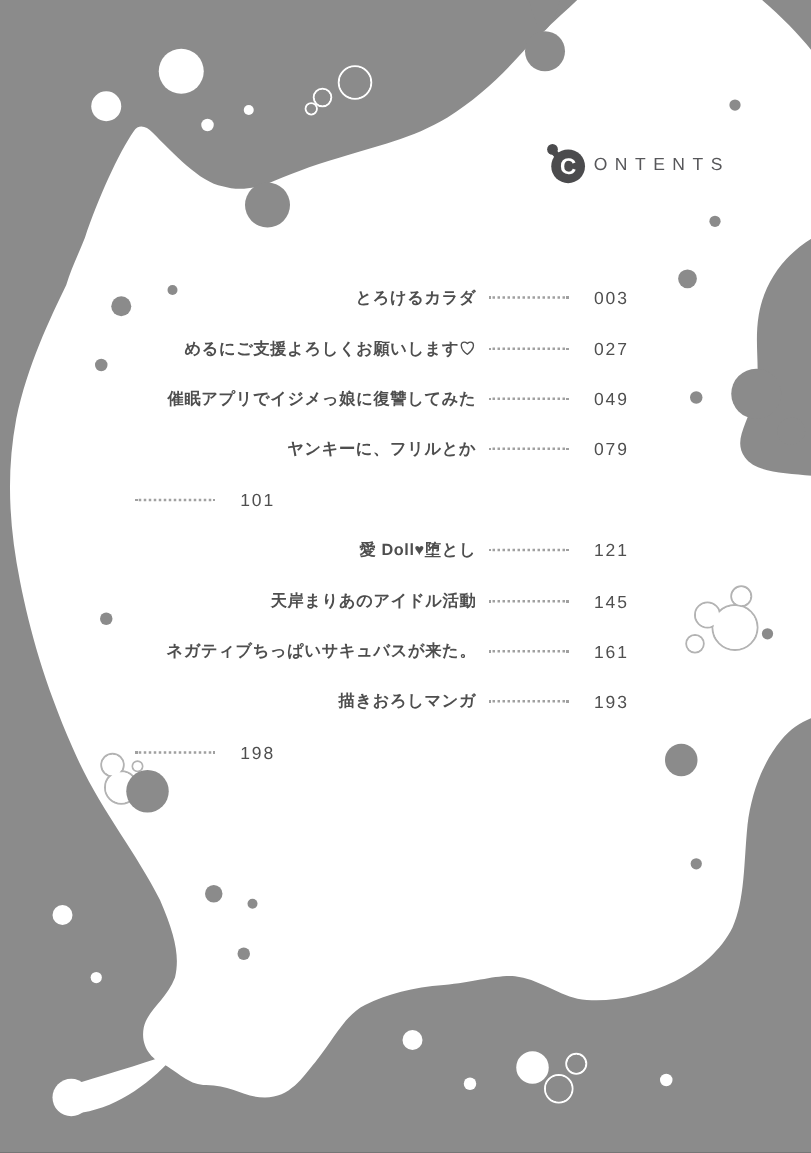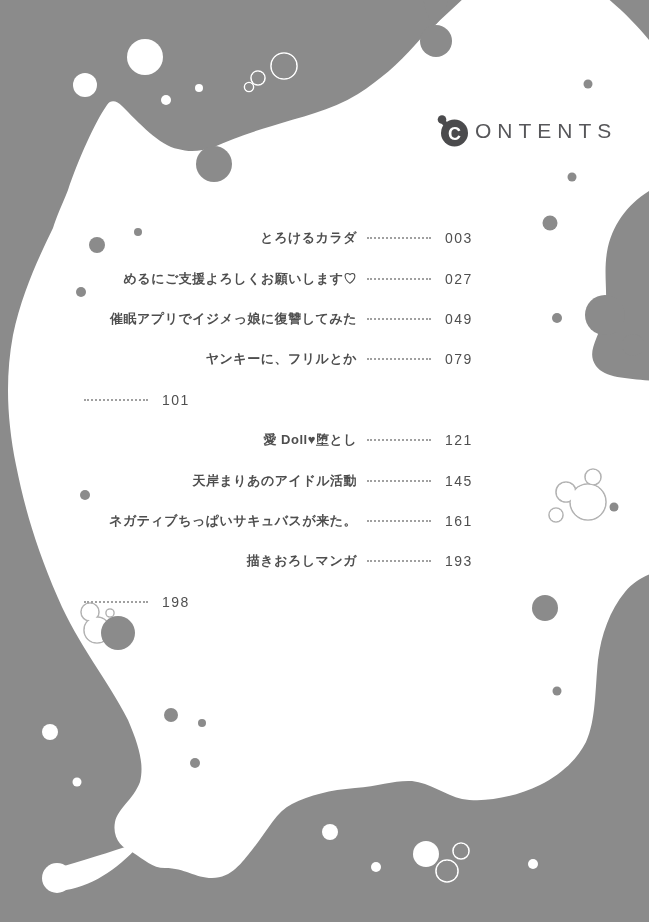--- a/index.html
+++ b/index.html
@@ -10,41 +10,41 @@
   }
   .blob-svg{position:absolute;inset:0;display:block;}
 
   
   .contents-header{
     position:absolute;left:436px;top:110px;height:40px;
     display:flex;align-items:center;gap:5px;z-index:3;
   }
   .badge-svg{display:block;}
   .contents-word{
-    font-size:21px;letter-spacing:6px;color:#57575a;font-weight:400;
+    font-size:14px;letter-spacing:6px;color:#57575a;font-weight:400;
     padding-top:2px;white-space:nowrap;
   }
 
   
   .toc{
-    position:absolute;left:84px;top:218px;width:395px;z-index:3;
+    position:absolute;left:108px;top:218px;width:395px;z-index:3;
   }
   .toc-row{
     display:flex;align-items:center;height:40.4px;white-space:nowrap;
   }
   .toc-title{
     flex:1;text-align:right;font-size:13px;color:#4e4e4e;
     letter-spacing:0.5px;font-weight:700;margin-right:10px;
   }
   .leader{
     width:64px;height:0;border-top:2px dotted #a0a0a0;
     margin-right:14px;flex:0 0 auto;
   }
   .toc-page{
-    width:34px;text-align:left;font-size:14px;color:#4f4f4f;
+    width:34px;text-align:right;font-size:14px;color:#4f4f4f;
     letter-spacing:1.5px;font-weight:400;
   }
 
   
   .fw{fill:#ffffff;}            
   .fg{fill:#8b8b8b;}            
   .ow{fill:none;stroke:#ffffff;stroke-width:1.6;}   
   .og{fill:none;stroke:#b3b3b3;stroke-width:1.6;}   
 </style>
 </head>

